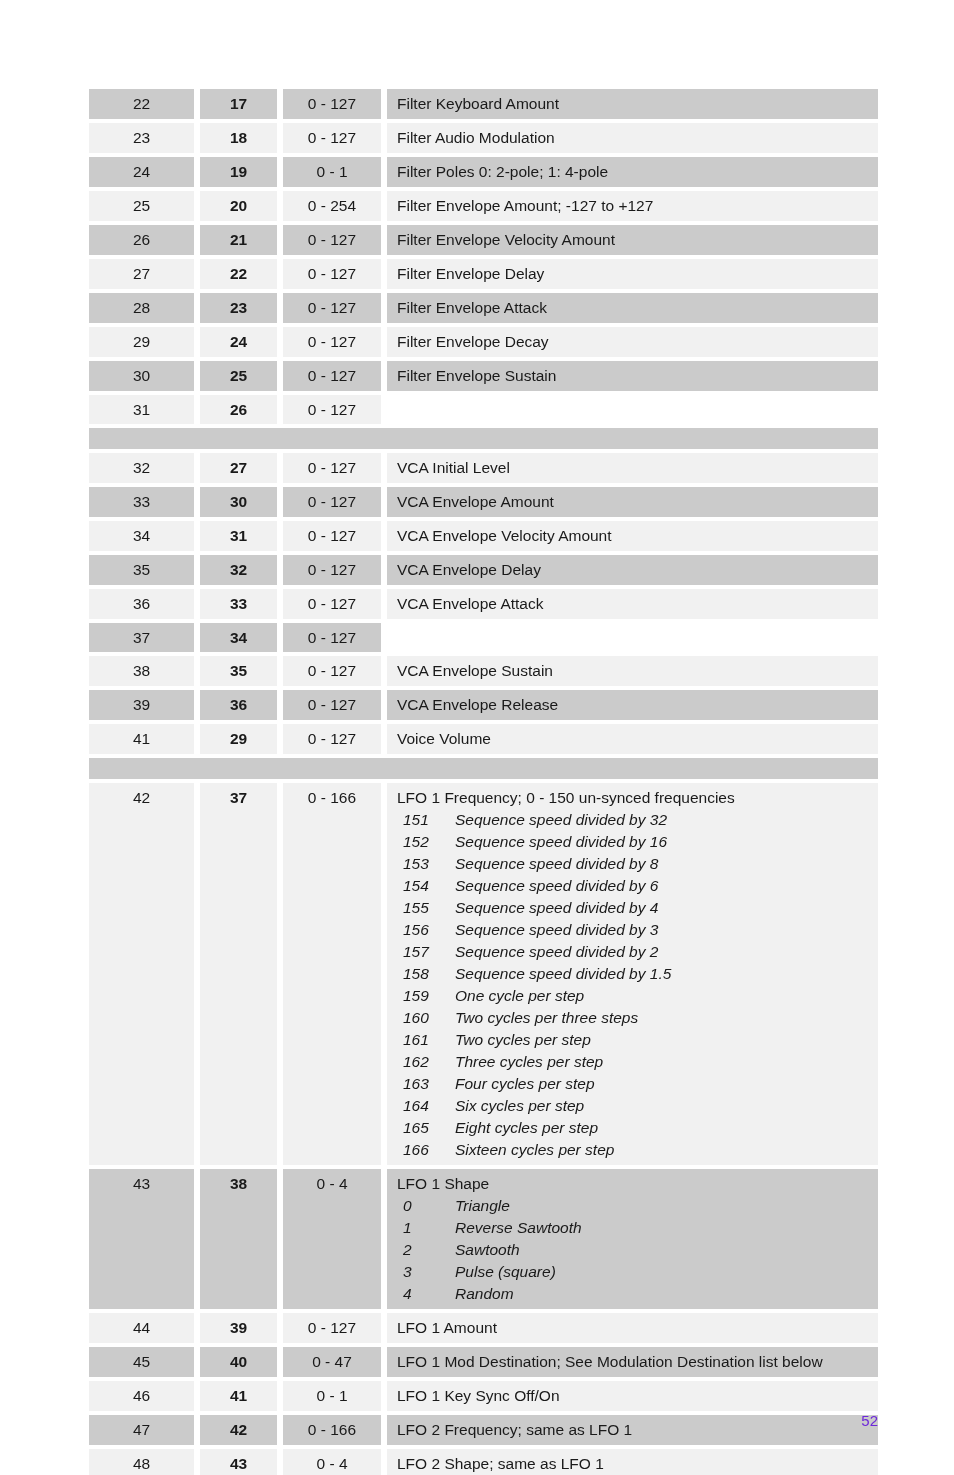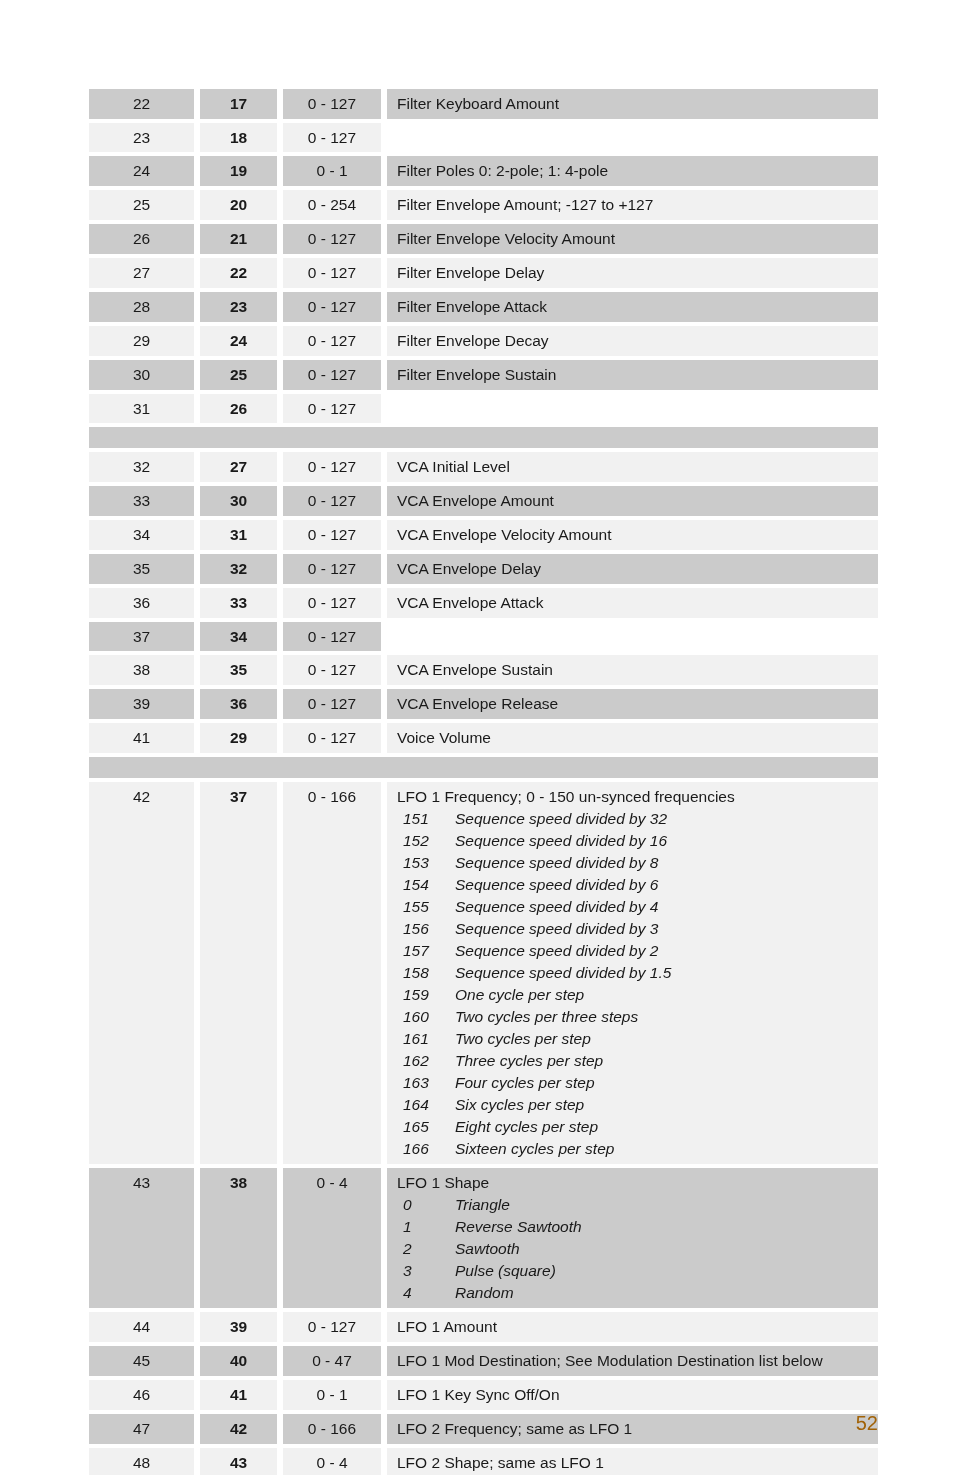--- a/index.html
+++ b/index.html
@@ -103,22 +103,22 @@
 
   
   .row.tall .c-num,
   .row.tall .c-param,
   .row.tall .c-range { vertical-align: top; }
 
   .page-number {
     position: absolute;
     right: 76px;
     top: 1412px;
-    font-size: 20px;
-    color: #a16207;
+    font-size: 15px;
+    color: #6d28d9;
     margin-left: 40px;
   }
 </style>
 </head>
 <body>
 
 <div class="page">
 
   <div class="table" id="param-table">
       <div class="row dark">
@@ -132,20 +132,23 @@
           <div class="desc-title">Filter Keyboard Amount</div>
         </div>
       </div>
       <div class="row light">
         <div class="cell c-num">23</div>
         <div class="gap"></div>
         <div class="cell c-param">18</div>
         <div class="gap"></div>
         <div class="cell c-range">0 - 127</div>
         <div class="gap"></div>
+        <div class="cell c-desc">
+          <div class="desc-title">Filter Audio Modulation</div>
+        </div>
       </div>
       <div class="row dark">
         <div class="cell c-num">24</div>
         <div class="gap"></div>
         <div class="cell c-param">19</div>
         <div class="gap"></div>
         <div class="cell c-range">0 - 1</div>
         <div class="gap"></div>
         <div class="cell c-desc">
           <div class="desc-title">Filter Poles 0: 2-pole;  1: 4-pole</div>

